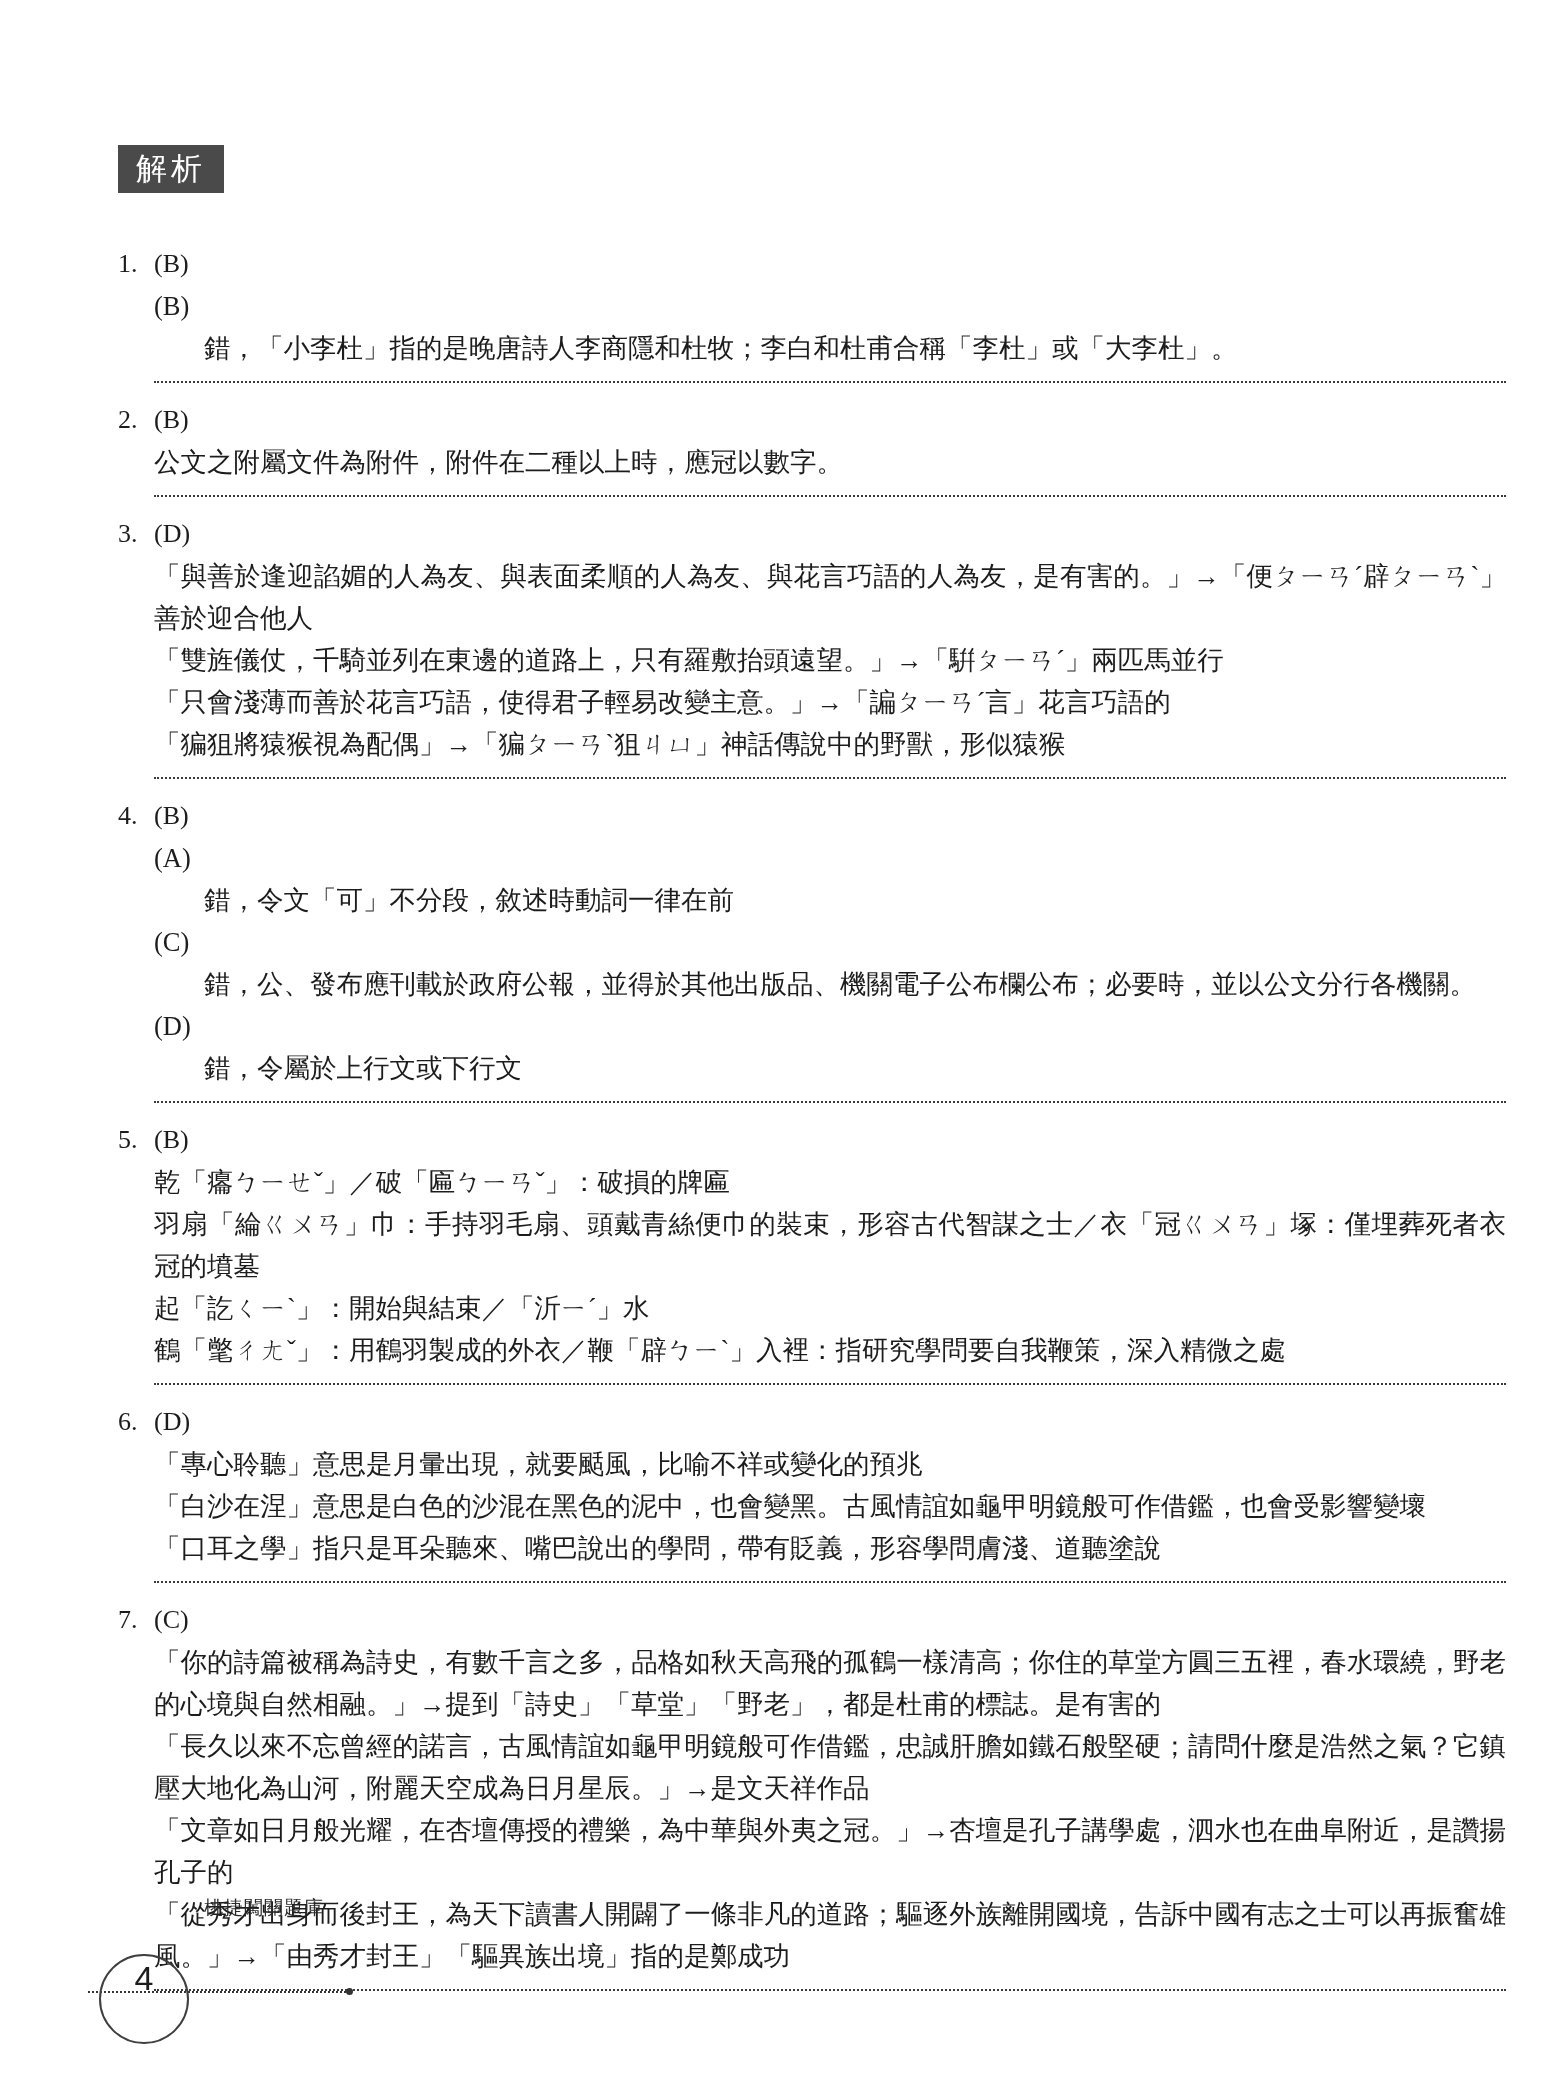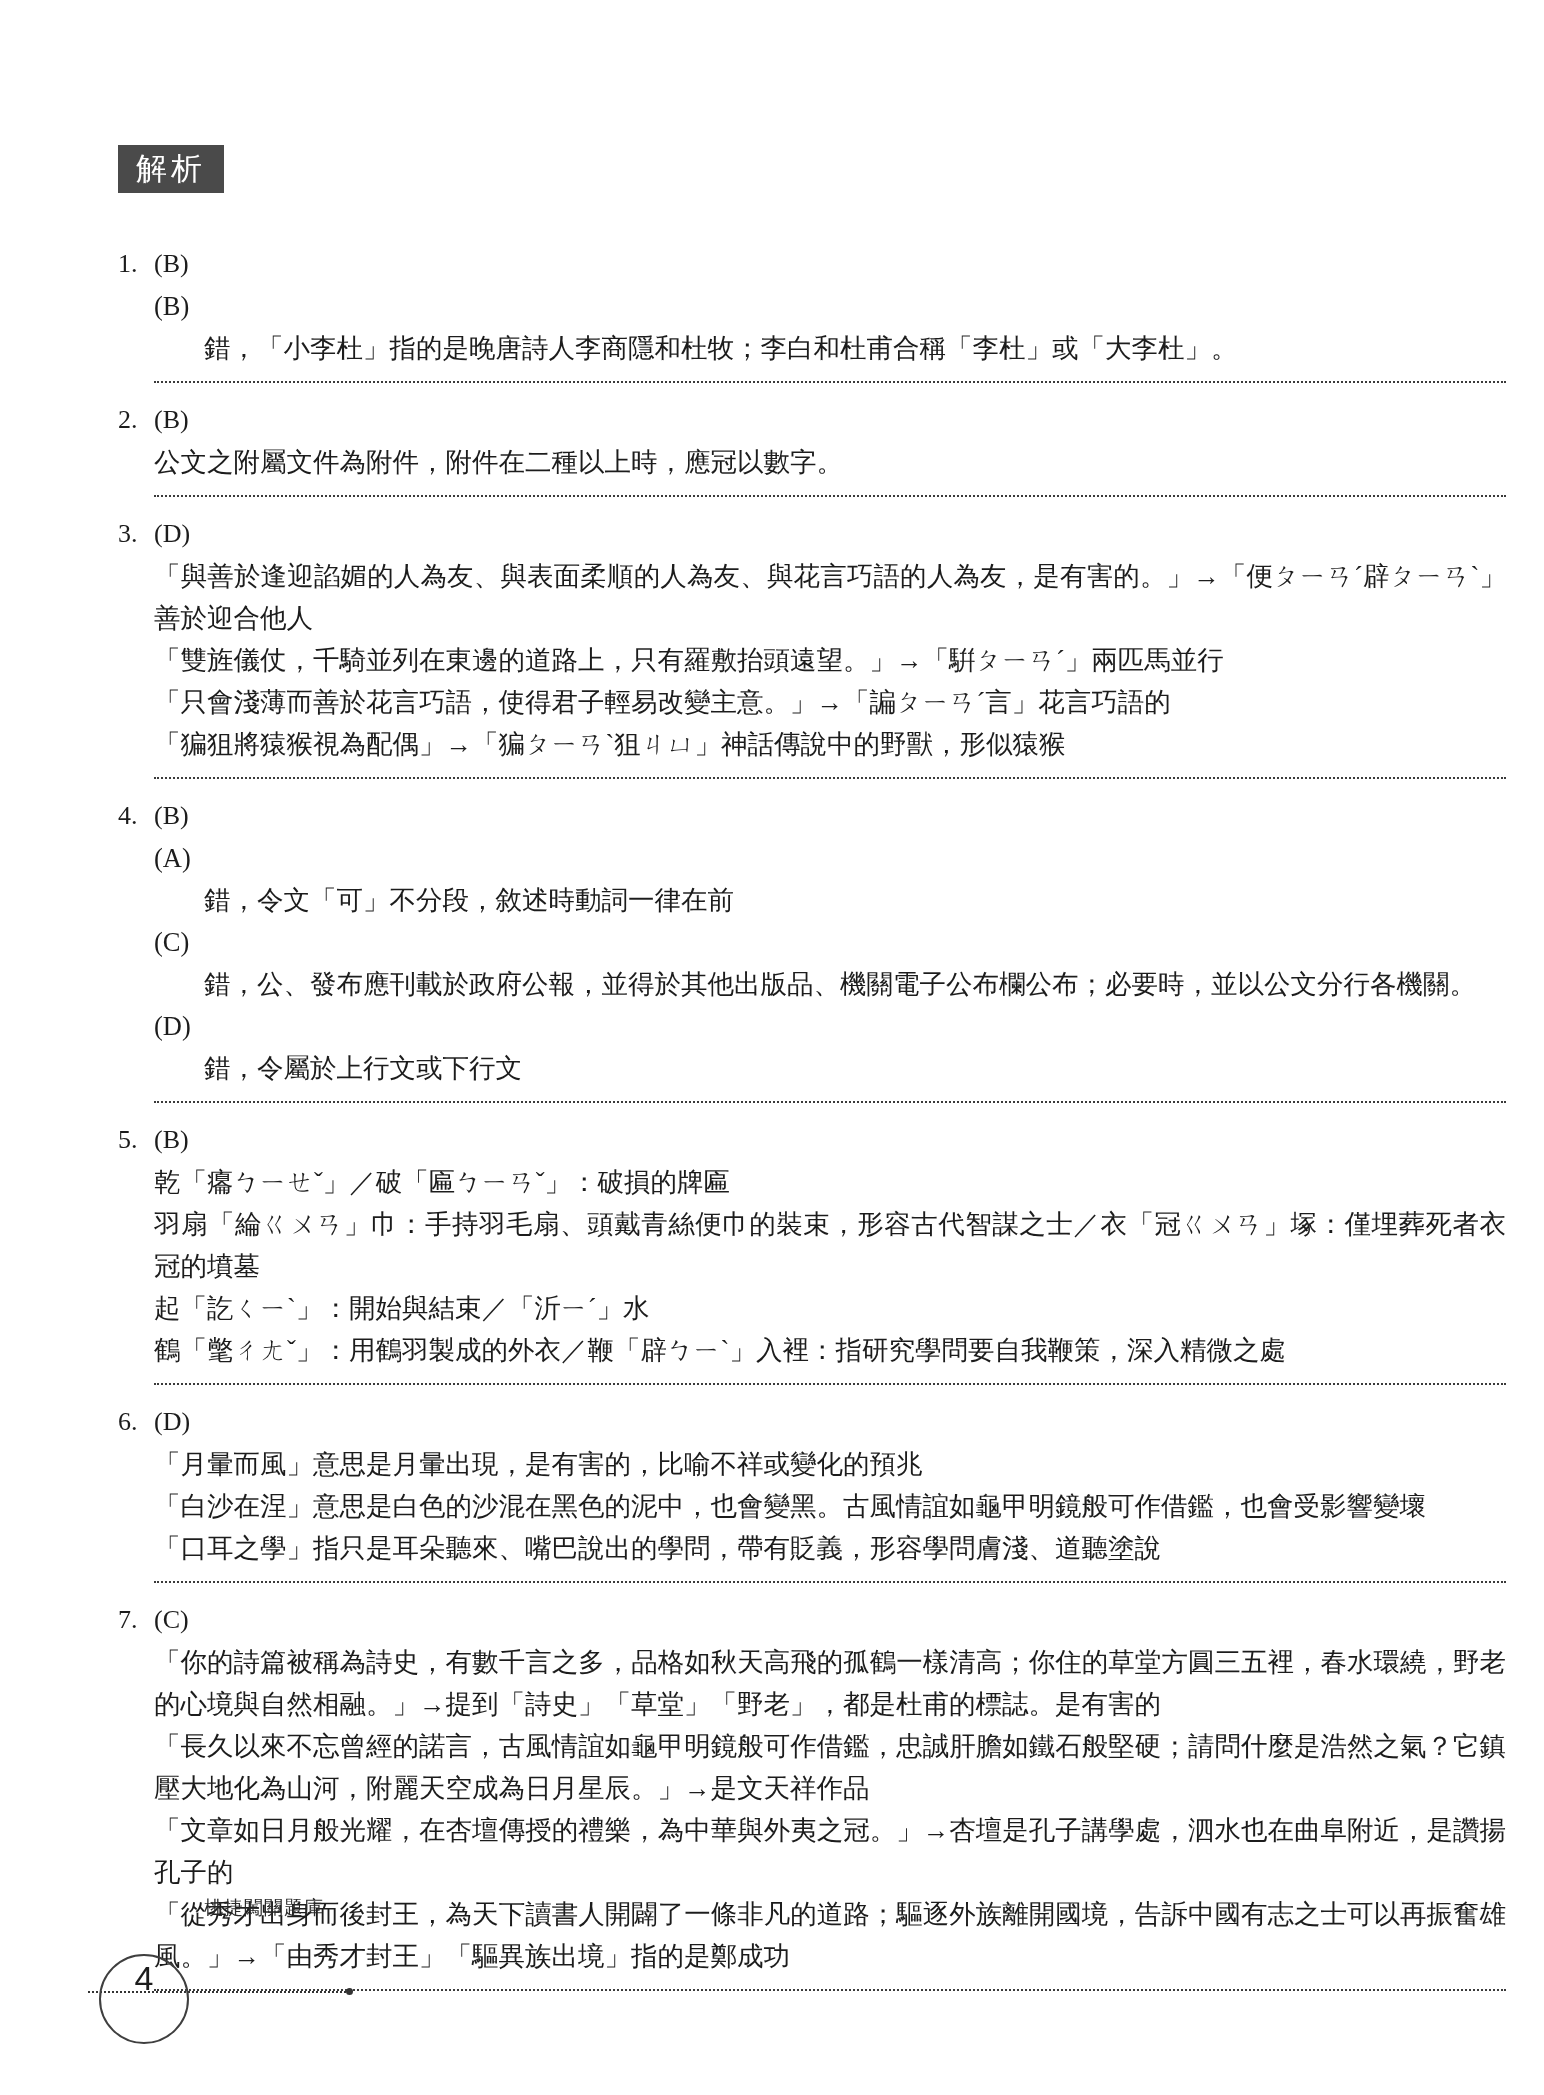--- a/index.html
+++ b/index.html
@@ -165,21 +165,21 @@
         <p class="row">起「訖ㄑㄧˋ」：開始與結束／「沂ㄧˊ」水</p>
         <p class="row">鶴「氅ㄔㄤˇ」：用鶴羽製成的外衣／鞭「辟ㄅㄧˋ」入裡：指研究學問要自我鞭策，深入精微之處</p>
       </div>
     </div>
     <div class="sep"></div>
 
     <div class="item">
       <div class="num">6.</div>
       <div class="body">
         <div class="answer">(D)</div>
-        <p class="row">「月暈而風」意思是月暈出現，是有害的，比喻不祥或變化的預兆</p>
+        <p class="row">「專心聆聽」意思是月暈出現，就要颳風，比喻不祥或變化的預兆</p>
         <p class="row">「白沙在涅」意思是白色的沙混在黑色的泥中，也會變黑。古風情誼如龜甲明鏡般可作借鑑，也會受影響變壞</p>
         <p class="row">「口耳之學」指只是耳朵聽來、嘴巴說出的學問，帶有貶義，形容學問膚淺、道聽塗說</p>
       </div>
     </div>
     <div class="sep"></div>
 
     <div class="item">
       <div class="num">7.</div>
       <div class="body">
         <div class="answer">(C)</div>

